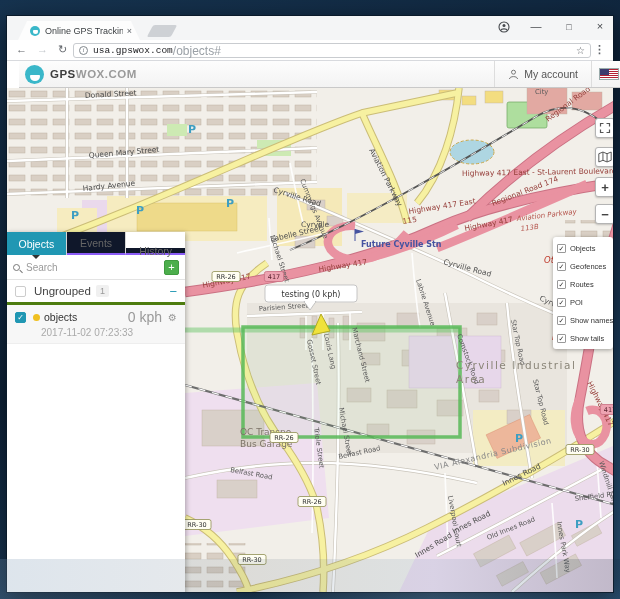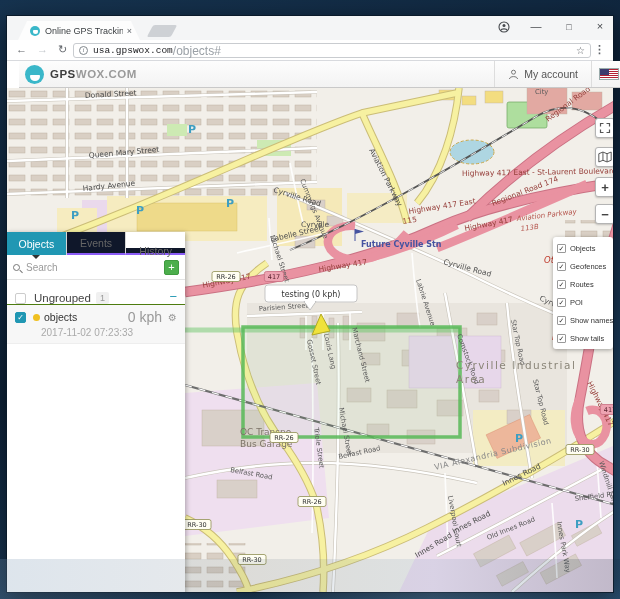--- a/index.html
+++ b/index.html
@@ -86,21 +86,21 @@
   .stab { flex:1; display:flex; align-items:center; justify-content:center; font-size:10.5px; color:#666;
           background:#0f172a; border-right:1px solid #d5d5d5; border-bottom:2px solid #8b5cf6; }
   .stab.active { background:#2097b3; color:#fff; border-bottom:none; }
   .tab-arrow { position:absolute; left:25px; top:23px; width:0; height:0; border:4px solid transparent; border-top:4px solid #333; }
   .srow { height:21px; display:flex; align-items:center; padding:12px 6px; border-bottom:1px solid #e3e3e3; }
   .mag { width:7px; height:7px; border:1.4px solid #777; border-radius:50%; position:relative; flex:0 0 auto; }
   .mag::after { content:""; position:absolute; left:5px; top:6px; width:4px; height:1.4px; background:#777; transform:rotate(45deg); }
   .search-input { border:none; outline:none; flex:1; font-size:10px; color:#444; margin-left:6px; min-width:0; }
   .search-input::placeholder { color:#9a9a9a; }
   .addbtn { width:15px; height:15px; background:#4cae4c; border:1px solid #3f9b3f; border-radius:2px; color:#fff; font-size:11px; line-height:13px; text-align:center; flex:0 0 auto; }
-  .grow { height:25px; display:flex; align-items:flex-end; padding:0 8px; border-bottom:1px solid #4d7c0f; }
+  .grow { height:25px; display:flex; align-items:center; padding:0 8px; border-bottom:3px solid #4d7c0f; }
   .cb { width:11px; height:11px; border:1px solid #ccc; border-radius:2px; background:#fff; flex:0 0 auto; }
   .cb.checked { background:#2097b3; border-color:#2097b3; color:#fff; font-size:8px; line-height:10px; text-align:center; }
   .gname { font-size:11.5px; color:#444; margin-left:8px; }
   .gbadge { font-size:9px; color:#999; background:#f0f0f0; border-radius:2px; padding:1px 4px; margin-left:5px; }
   .gmin { margin-left:auto; color:#2097b3; font-size:13px; }
   .orow { background:#f7f7f7; padding:4px 8px 5px; border-bottom:1px solid #eee; }
   .oline1 { display:flex; align-items:center; }
   .odot { width:7px; height:7px; border-radius:50%; background:#f0c020; margin-left:7px; flex:0 0 auto; }
   .oname { font-size:10.5px; color:#333; margin-left:4px; }
   .ospeed { margin-left:auto; font-size:14px; color:#999; }

